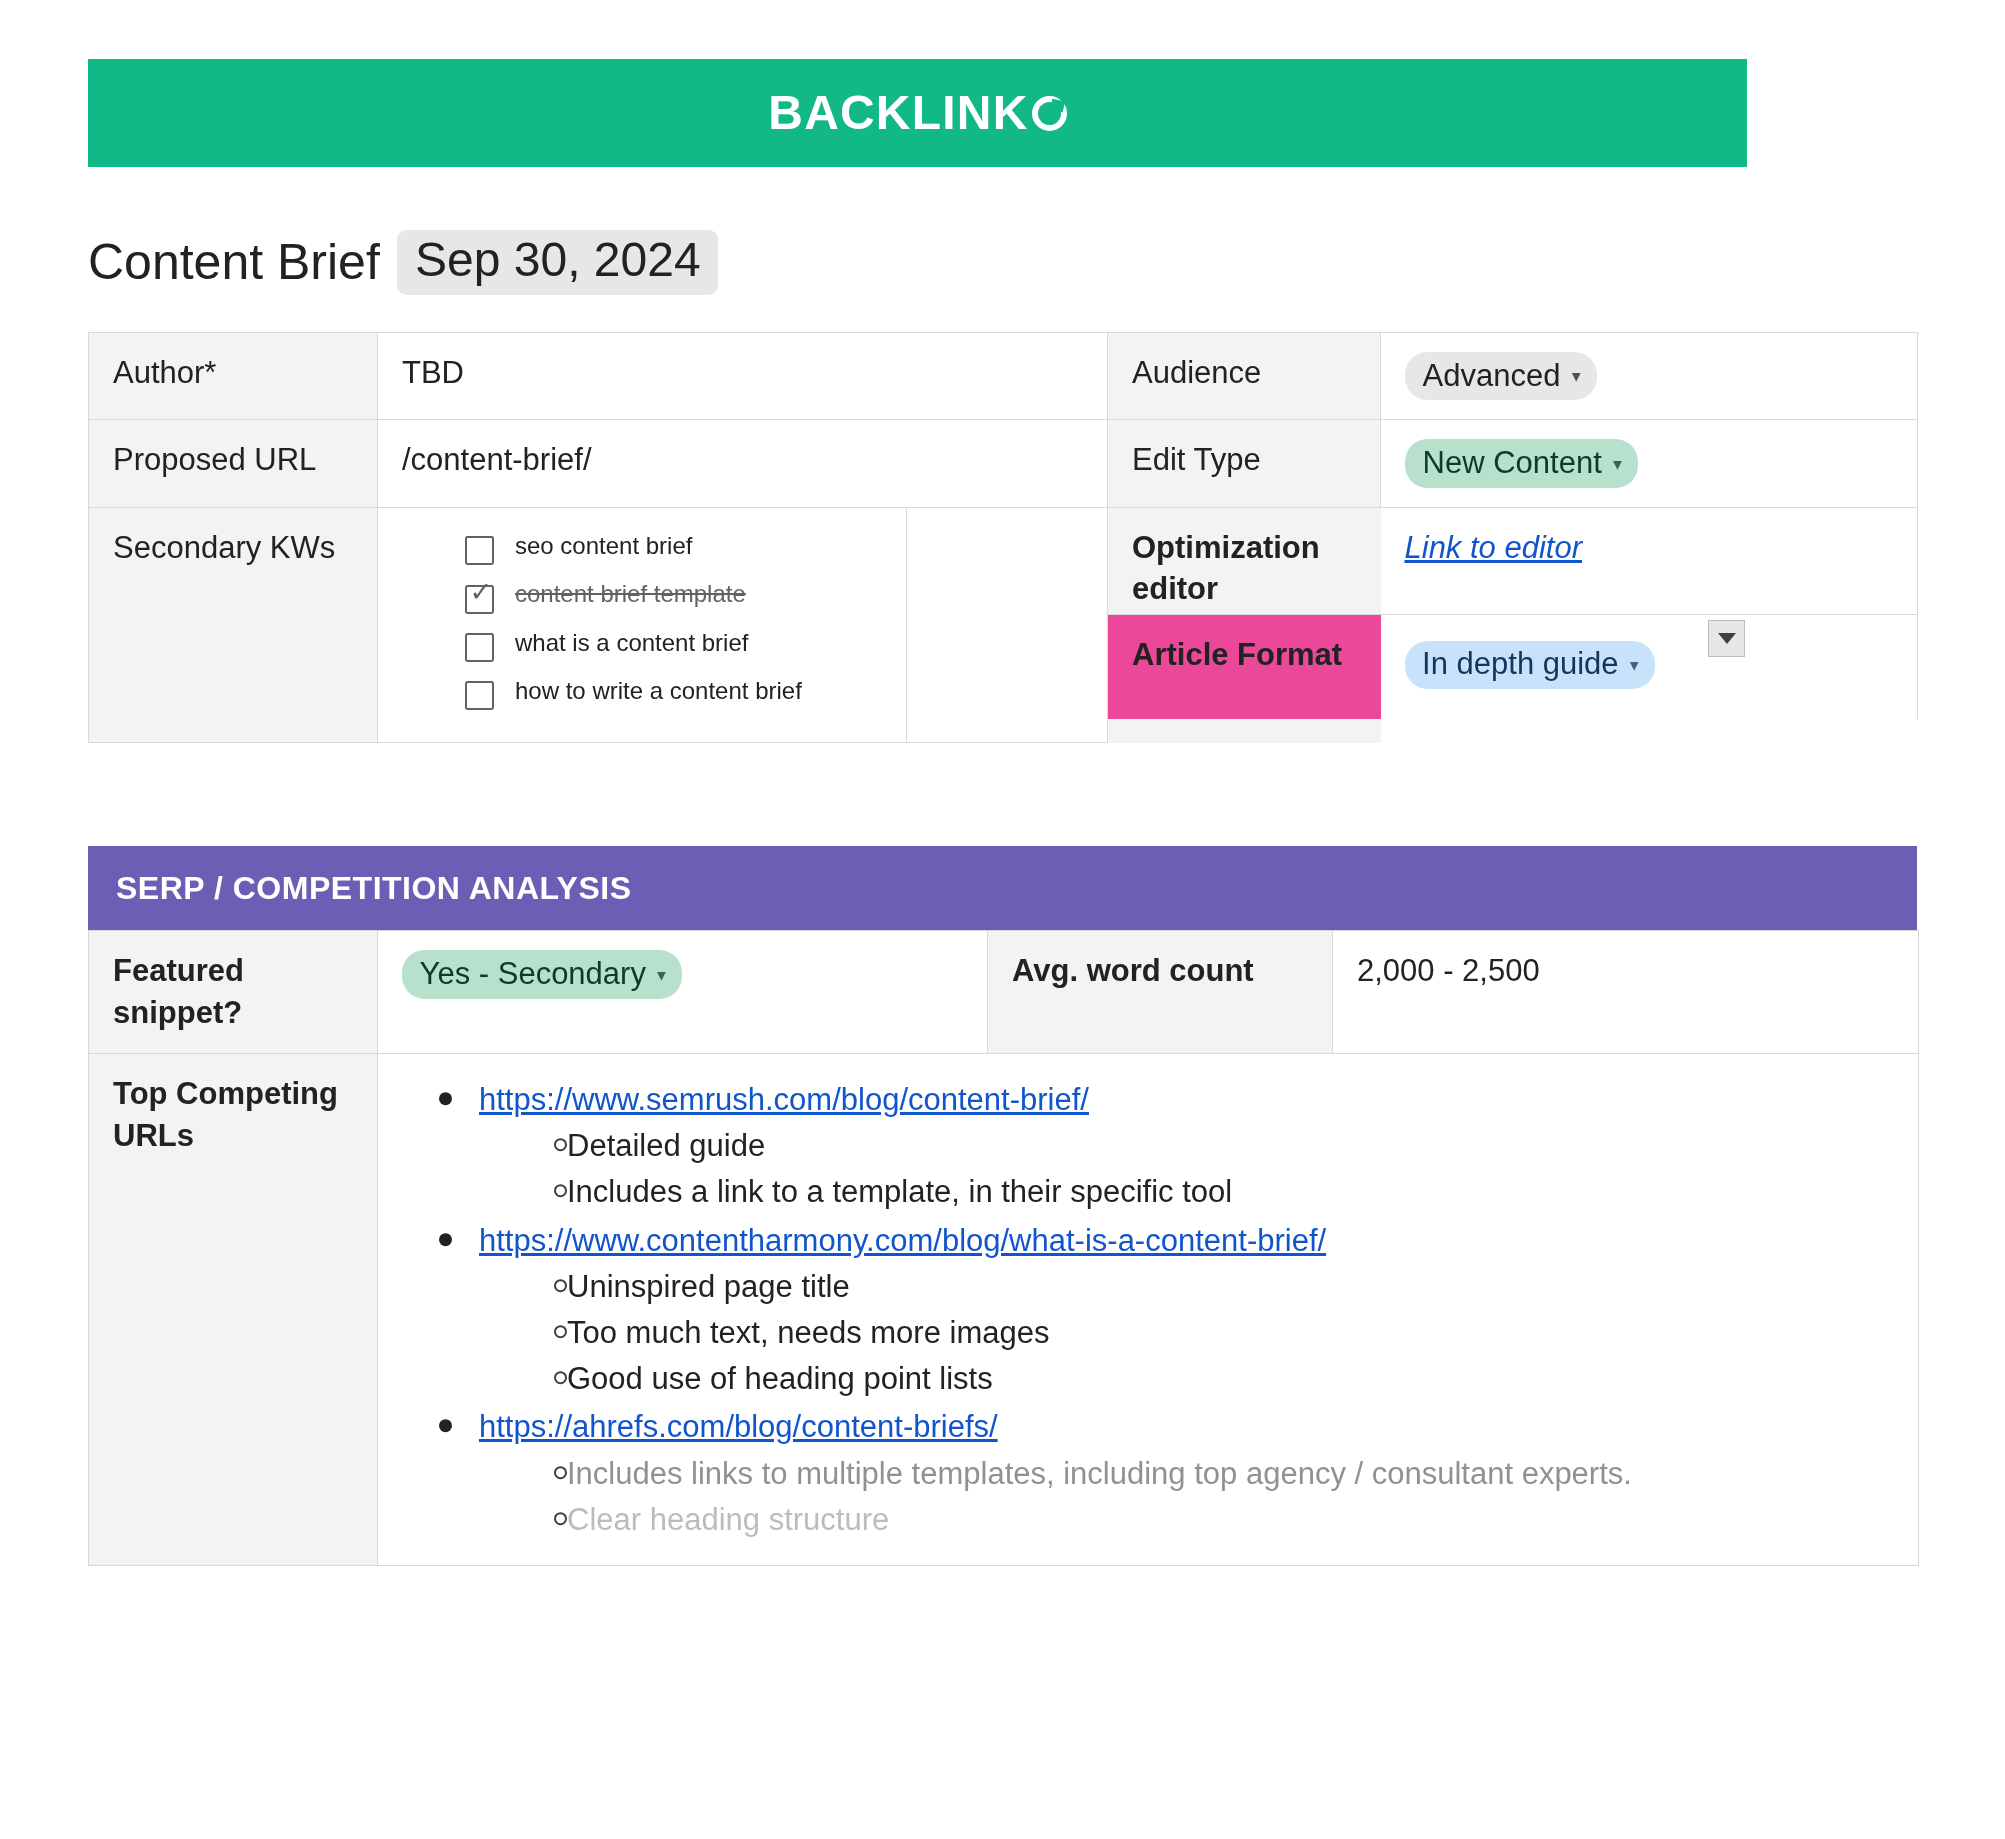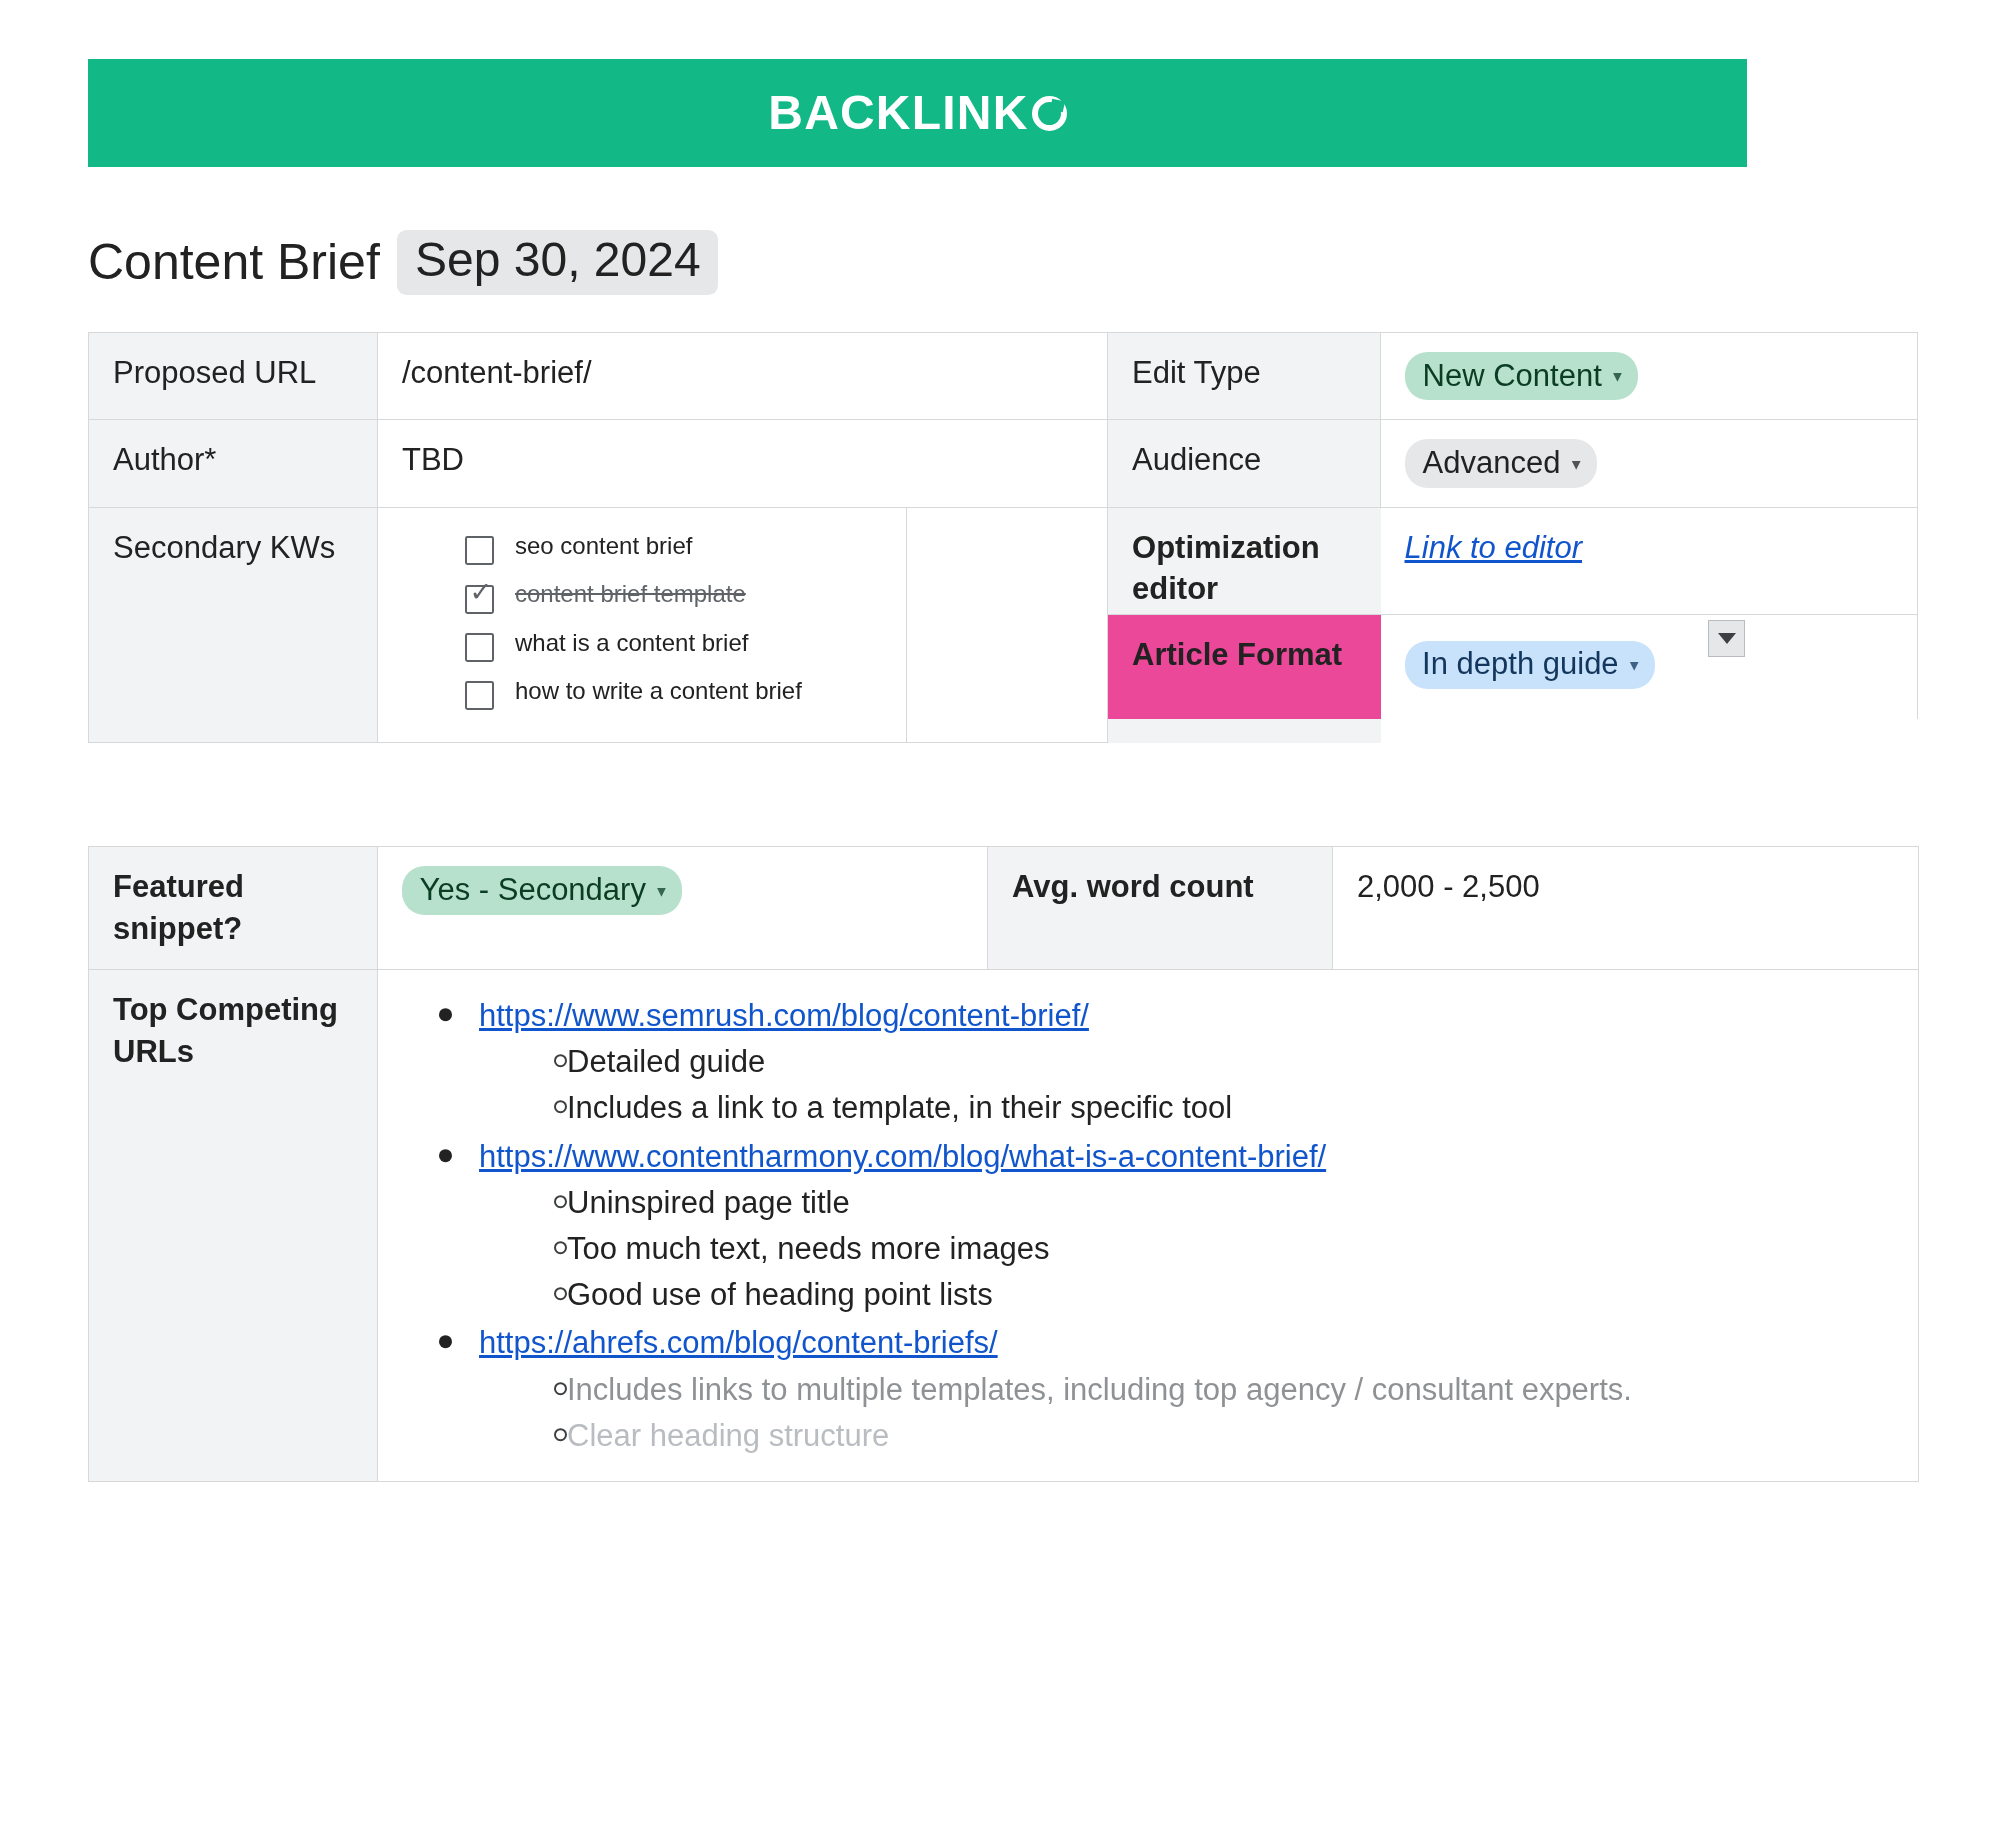--- a/index.html
+++ b/index.html
@@ -283,38 +283,38 @@
   <table class="brief">
     <colgroup>
       <col style="width:289px">
       <col style="width:529px">
       <col style="width:201px">
       <col style="width:273px">
       <col style="width:537px">
     </colgroup>
     <tbody>
       <tr>
+        <td class="label">Author*</td>
+        <td class="value" colspan="2">TBD</td>
+        <td class="label">Audience</td>
+        <td class="value">
+          <span class="chip chip-grey">
+            <span>Advanced</span>
+            <span class="caret">▾</span>
+          </span>
+        </td>
+      </tr>
+
+      <tr>
         <td class="label">Proposed URL</td>
         <td class="value" colspan="2">/content-brief/</td>
         <td class="label">Edit Type</td>
         <td class="value">
           <span class="chip chip-green">
             <span>New Content</span>
-            <span class="caret">▾</span>
-          </span>
-        </td>
-      </tr>
-
-      <tr>
-        <td class="label">Author*</td>
-        <td class="value" colspan="2">TBD</td>
-        <td class="label">Audience</td>
-        <td class="value">
-          <span class="chip chip-grey">
-            <span>Advanced</span>
             <span class="caret">▾</span>
           </span>
         </td>
       </tr>
 
 
       <tr>
         <td class="label">Secondary KWs</td>
         <td class="value">
           <ul class="kw-list">
@@ -354,20 +354,21 @@
         </td>
       </tr>
     </tbody>
   </table>
 
   <div class="float-dd">
     <span class="tri"></span>
   </div>
 
   <div class="serp-wrap">
+    <div class="serp-header">SERP / COMPETITION ANALYSIS</div>
     <table class="serp">
       <colgroup>
         <col style="width:289px">
         <col style="width:610px">
         <col style="width:345px">
         <col style="width:586px">
       </colgroup>
       <tbody>
         <tr>
           <td class="label">Featured snippet?</td>

